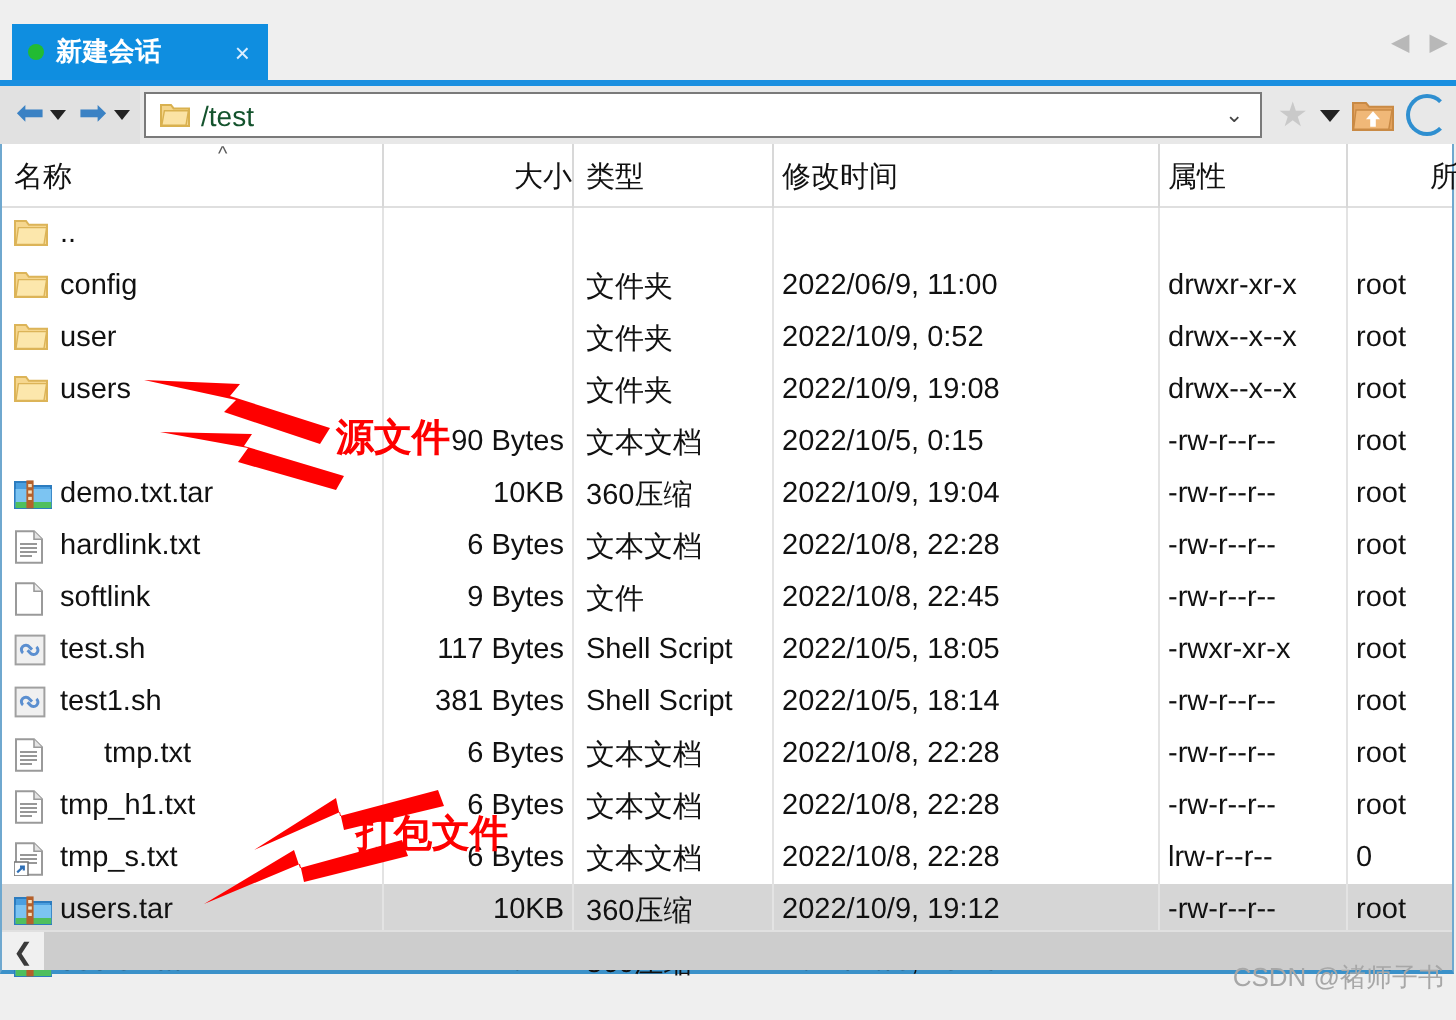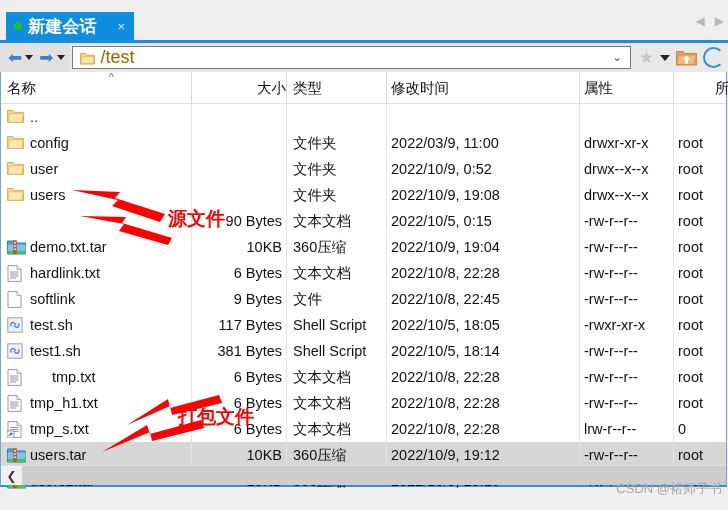--- a/index.html
+++ b/index.html
@@ -28,21 +28,21 @@
     background: #0f8ee0;
     display: flex; align-items: center;
     box-sizing: border-box;
     padding: 0 6px 0 8px;
   }
   .tab-dot {
     width: 8px; height: 8px; border-radius: 50%;
     background: #22bb33; flex: 0 0 auto; margin-right: 6px;
   }
   .tab-title {
-    color: #ffffff; font-size: 17px; font-weight: bold;
+    color: #ffffff; font-size: 13px; font-weight: bold;
     white-space: nowrap; flex: 1 1 auto;
     letter-spacing: 0.2px;
   }
   .tab-close {
     color: #dbeeff; font-size: 13px; line-height: 1;
     padding: 1px 3px; flex: 0 0 auto;
   }
   .tab-nav {
     position: absolute; right: 4px; top: 14px;
     display: flex; gap: 10px; align-items: center;
@@ -84,21 +84,21 @@
     flex: 1 1 auto; height: 23px; margin: 0 0 0 2px;
     background: #ffffff; border: 1px solid #7a7a7a;
     display: flex; align-items: center;
     box-sizing: border-box;
   }
   .addr-folder {
     width: 15px; height: 13px; margin: 0 6px 0 7px; flex: 0 0 auto;
     position: relative;
   }
   .addr-path {
-    font-size: 18px; color: #a16207; flex: 1 1 auto;
+    font-size: 14px; color: #14532d; flex: 1 1 auto;
     white-space: nowrap;
   }
   .addr-caret {
     margin-right: 8px; color: #444; font-size: 11px;
   }
   .tb-icons {
     display: flex; align-items: center; gap: 6px;
     padding: 0 4px 0 8px; height: 29px;
   }
   .star-icon { color: #c9c9c9; font-size: 17px; line-height: 1; }
@@ -298,21 +298,21 @@
         <div class="row">
           <span class="cell name" style="left: 6px; width: 178px;">
             <span class="ico"><svg width="17" height="15" viewBox="0 0 17 15">
                 <path d="M0.5 1.5 L6 1.5 L7.4 3.4 L16.5 3.4 L16.5 13.5 L0.5 13.5 Z" fill="#f6d78f" stroke="#dcb458" stroke-width="1"></path>
                 <path d="M2.2 4.8 L16.3 4.8 L15 13.2 L1 13.2 Z" fill="#fce7ac" stroke="#dcb458" stroke-width="0.7"></path>
               </svg></span>
             <span>config</span>
           </span>
           <span class="cell size" style="left: 191px; width: 94px; justify-content: flex-end; padding-right: 4px;"></span>
           <span class="cell " style="left: 292px; width: 93px;">文件夹</span>
-          <span class="cell " style="left: 390px; width: 188px;">2022/03/9, 11:00</span>
+          <span class="cell " style="left: 390px; width: 188px;">2022/06/9, 11:00</span>
           <span class="cell " style="left: 583px; width: 89px;">drwxr-xr-x</span>
           <span class="cell " style="left: 677px; width: 51px;">root</span>
         </div>
         <div class="row">
           <span class="cell name" style="left: 6px; width: 178px;">
             <span class="ico"><svg width="17" height="15" viewBox="0 0 17 15">
                 <path d="M0.5 1.5 L6 1.5 L7.4 3.4 L16.5 3.4 L16.5 13.5 L0.5 13.5 Z" fill="#f6d78f" stroke="#dcb458" stroke-width="1"></path>
                 <path d="M2.2 4.8 L16.3 4.8 L15 13.2 L1 13.2 Z" fill="#fce7ac" stroke="#dcb458" stroke-width="0.7"></path>
               </svg></span>
             <span>user</span>

